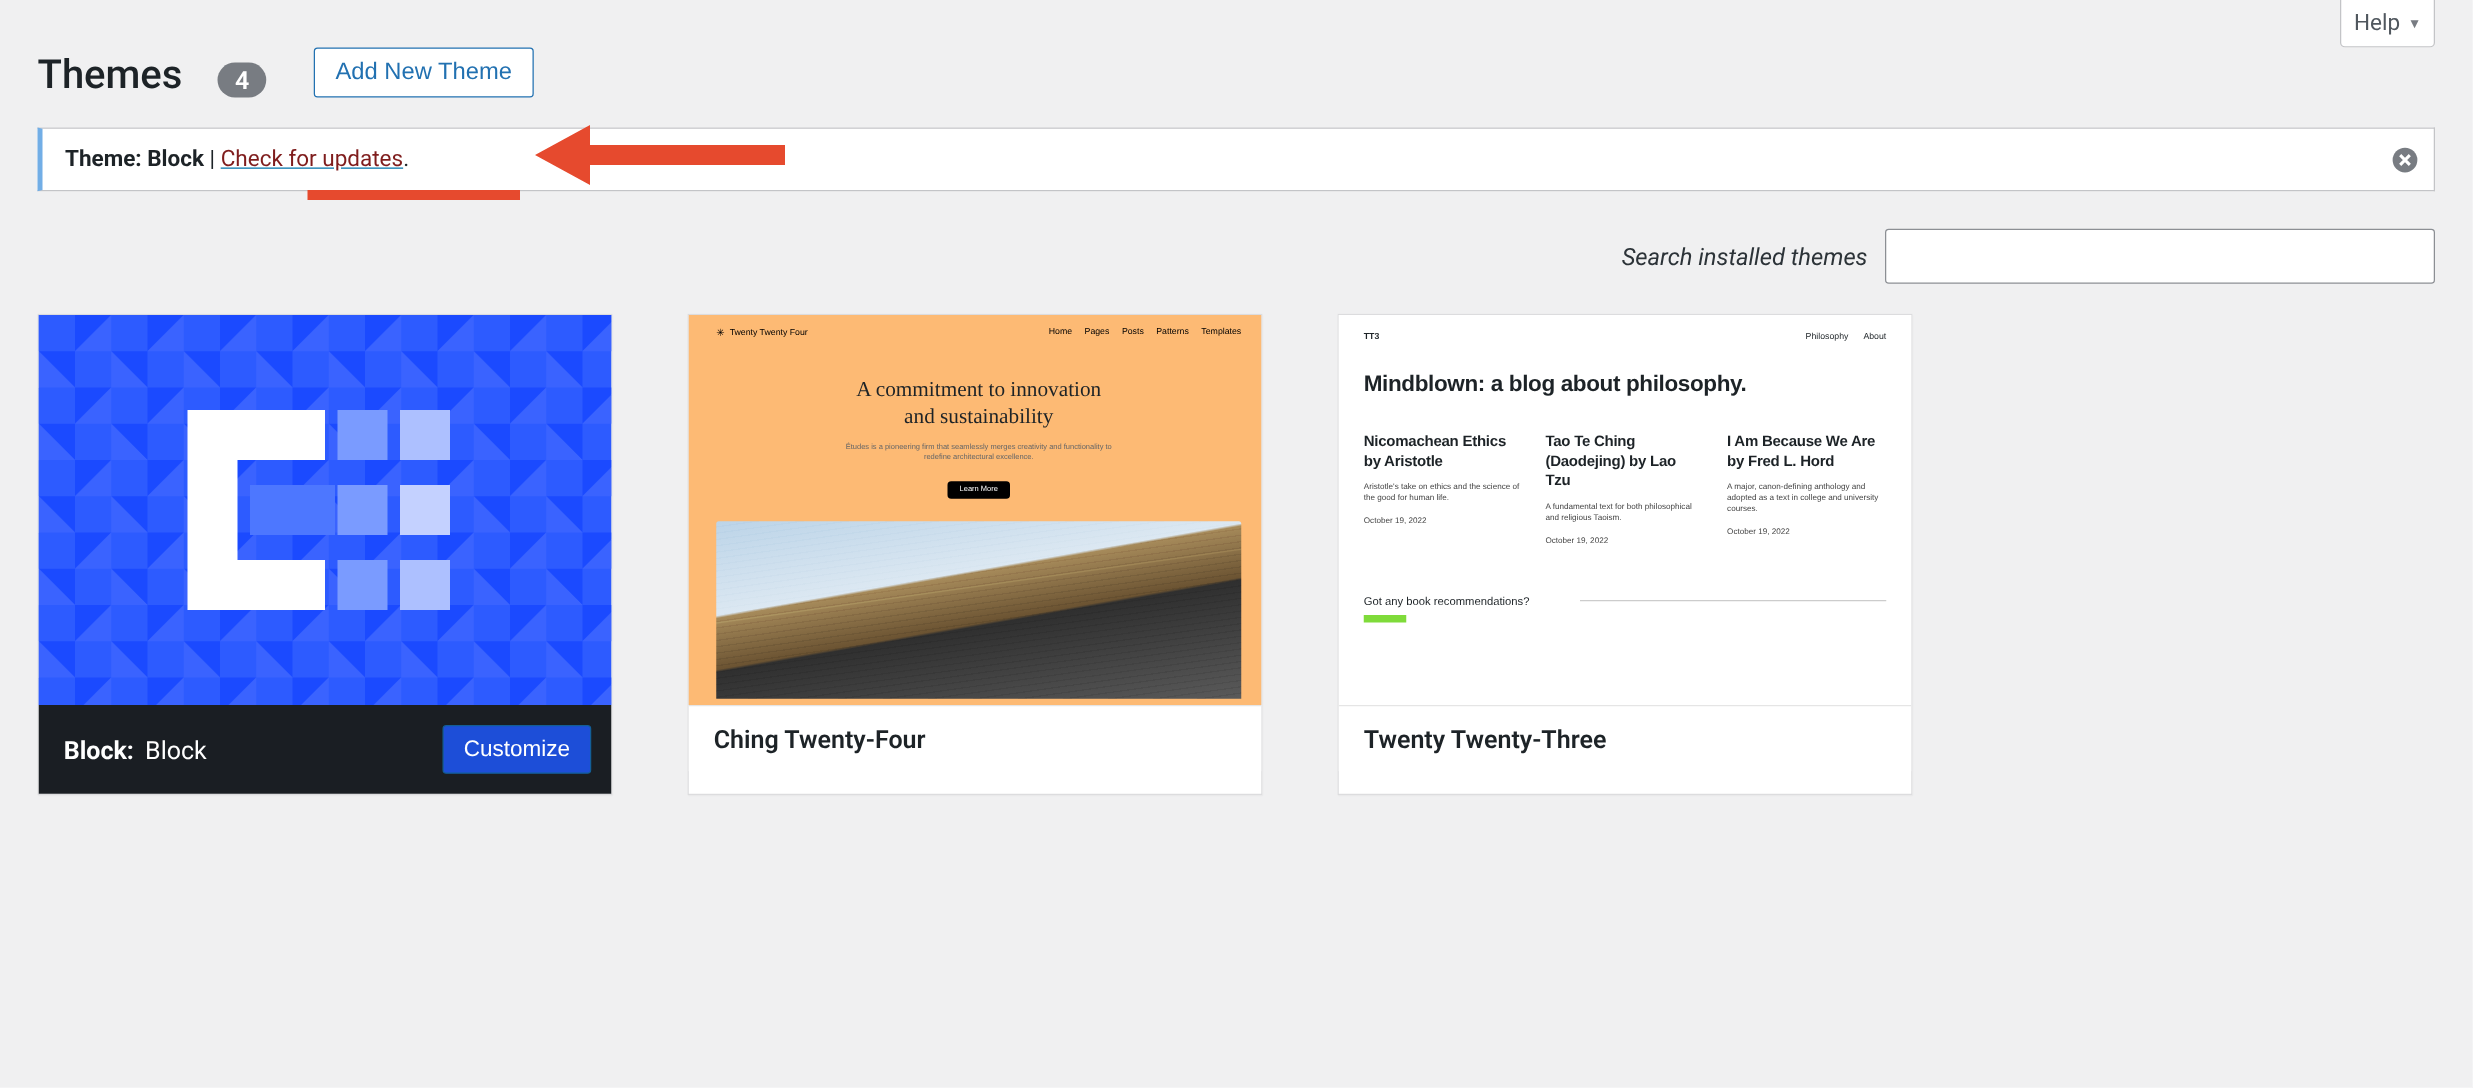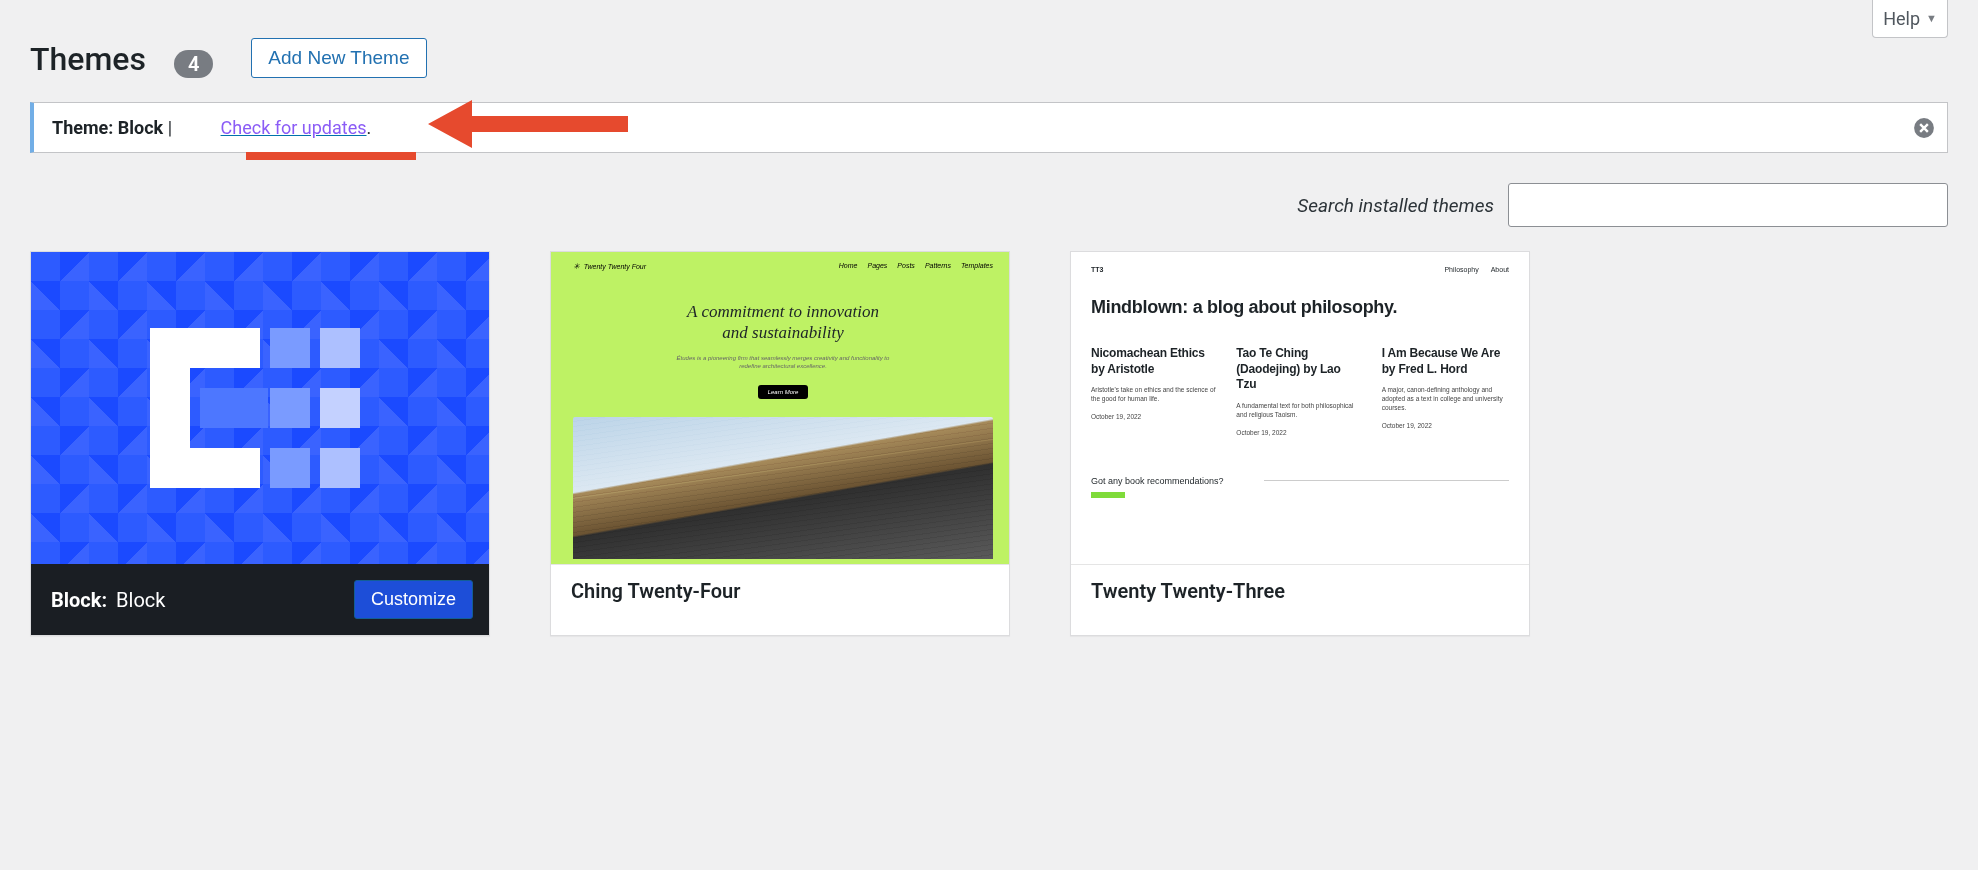--- a/index.html
+++ b/index.html
@@ -56,24 +56,23 @@
     background: #fff;
     border: 1px solid #c3c4c7;
     border-left: 4px solid #72aee6;
     padding: 14px 50px 14px 18px;
     margin-bottom: 30px;
     position: relative;
     font-size: 18px;
   }
   .notice b { font-weight: 700; }
   .notice a {
-    color: #8b5cf6;
+    color: #7f1d1d;
     text-decoration: underline;
     text-decoration-color: #0073aa;
-    margin-left: 44px;
   }
   .notice .underline-annot {
     position: absolute;
     left: 212px;
     bottom: -8px;
     width: 170px;
     height: 8px;
     background: #e64a2e;
   }
   .dismiss {
@@ -169,21 +168,21 @@
     background-size: 58px 58px;
     background-position: 0 0, 0 29px, 29px -29px, -29px 0;
     display: flex;
     align-items: center;
     justify-content: center;
   }
   .c-shape { position: relative; width: 220px; height: 160px; }
   .c-shape .blk { position: absolute; background: #fff; }
 
   
-  .ss-t24 { background: #bef264; padding: 10px 16px 0 22px; font-family: Georgia, serif; font-style: italic; }
+  .ss-t24 { background: #fdba74; padding: 10px 16px 0 22px; font-family: Georgia, serif; }
   .t24-nav { display: flex; justify-content: space-between; font-size: 7px; color: #000; font-family: -apple-system, sans-serif; margin-bottom: 30px; }
   .t24-nav .brand { display:flex; align-items:center; gap:4px; }
   .t24-nav .brand::before{content:"✳"; font-size:8px;}
   .t24-nav-right { display: flex; gap: 10px; }
   .t24-hero { text-align: center; font-family: Georgia, serif; }
   .t24-h1 { font-size: 17px; font-weight: 400; line-height: 1.25; margin-bottom: 10px; }
   .t24-sub { font-size: 6px; color: #666; line-height: 1.4; max-width: 230px; margin: 0 auto 10px; font-family: -apple-system, sans-serif;}
   .t24-cta { background:#000; color:#fff; font-size:6px; padding:4px 10px; border-radius:3px; display:inline-block; font-family: -apple-system, sans-serif;}
   .t24-img { margin-top: 18px; height: 142px; background: linear-gradient(170deg, #bcd4e8 0%, #dce8f2 35%, #a68a5a 36%, #6b5332 55%, #2f2f2f 56%, #5a5a5a 100%); border-radius: 2px 2px 0 0; position:relative;}
   .t24-img::after{

